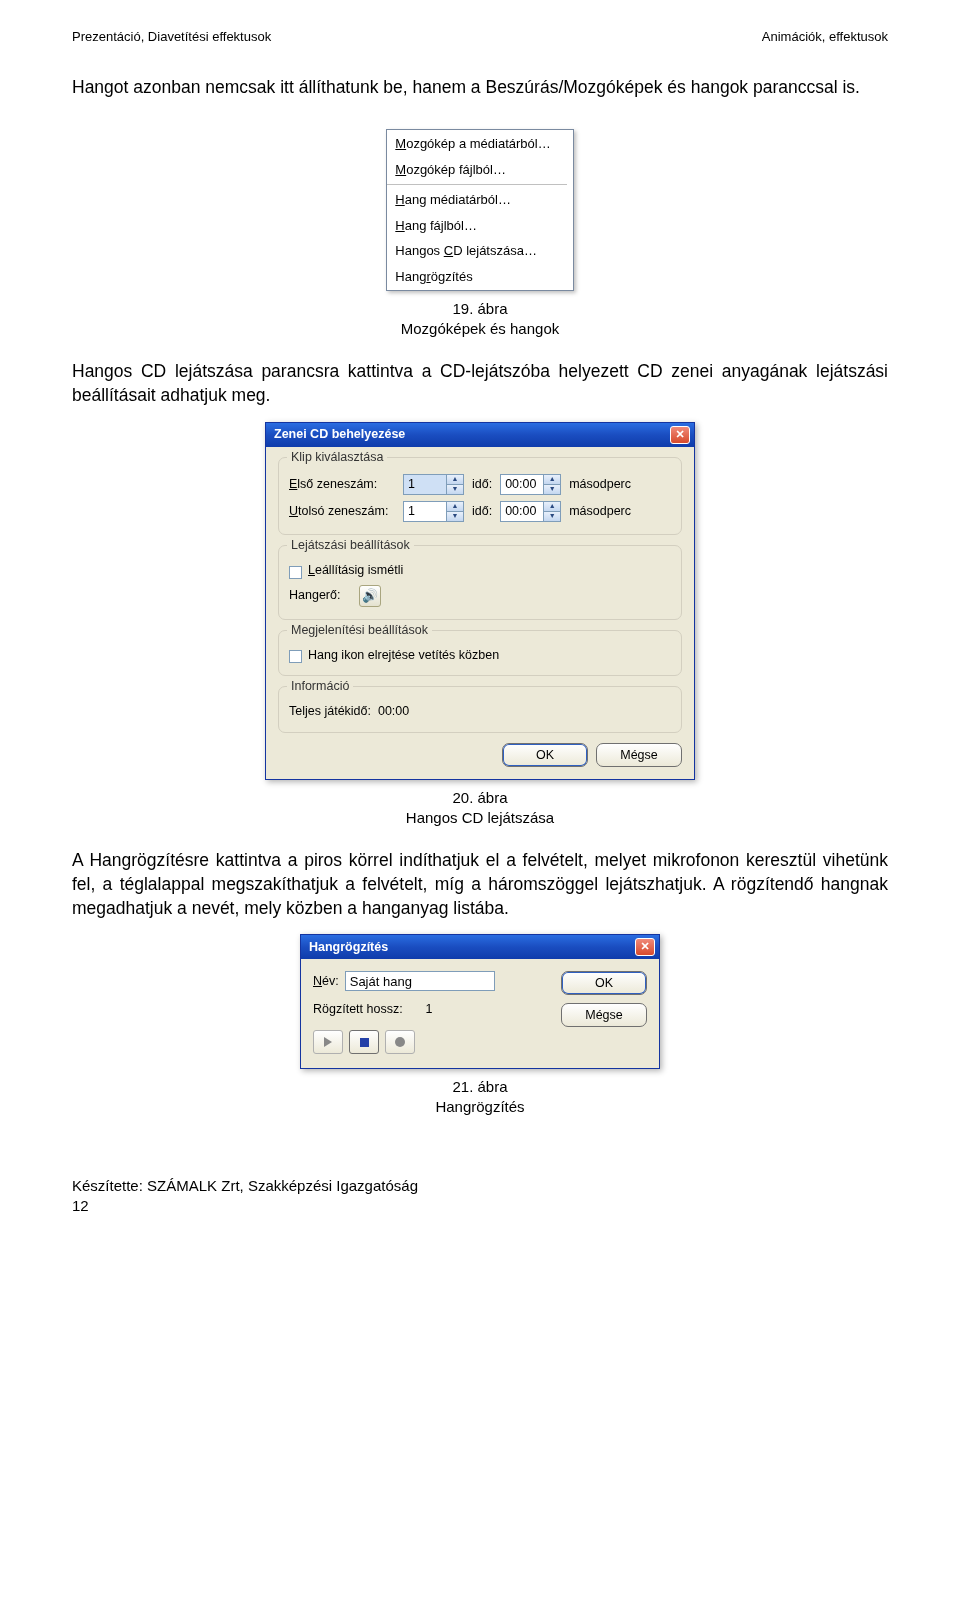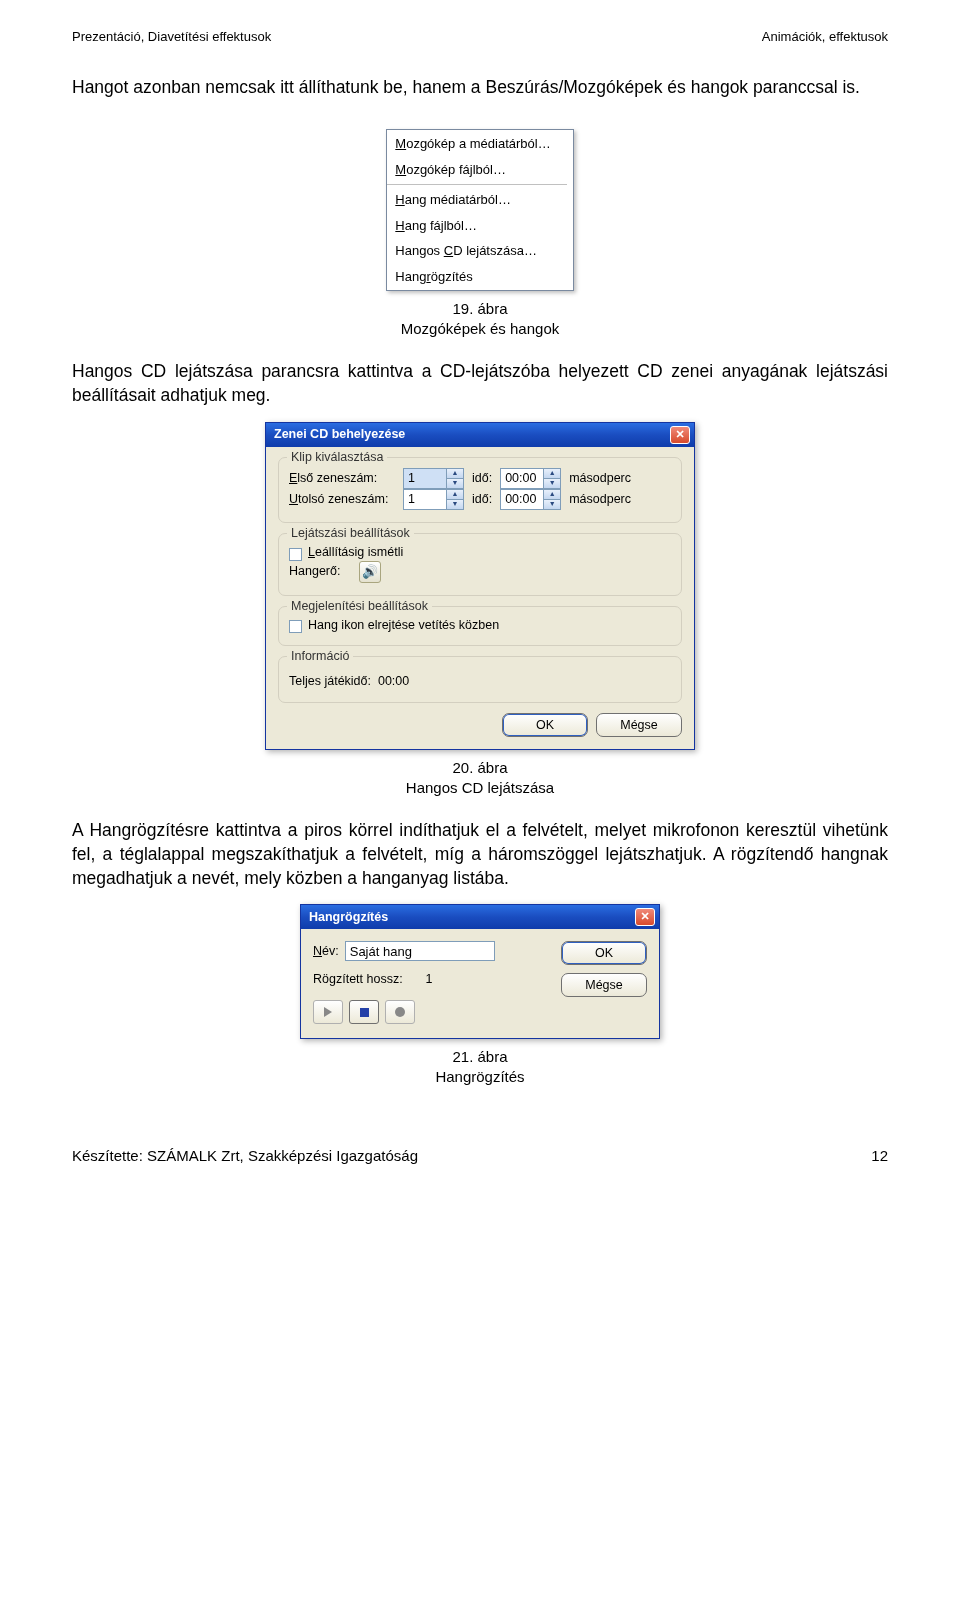--- a/index.html
+++ b/index.html
@@ -17,23 +17,23 @@
     display: flex;
     justify-content: space-between;
     font-size: 13px;
     margin-bottom: 30px;
   }
   .body-para { margin-bottom: 14px; text-align: justify; }
   .figure-wrap { text-align: center; margin: 14px 0 8px 0; }
   .caption { text-align: center; font-size: 15px; margin-bottom: 22px; line-height: 1.3; }
   .footer-row {
     display: flex;
-    justify-content: space-between;
     font-size: 15px;
     margin-top: 60px;
+    flex-direction: column;
   }
 
   
   .menu-box {
     display: inline-block;
     border: 1px solid #7a8aa0;
     background: #fff;
     text-align: left;
     font-family: Tahoma, Arial, sans-serif;
     font-size: 13px;
@@ -95,21 +95,21 @@
     margin-bottom: 10px;
     position: relative;
   }
   .fieldset-legend {
     position: absolute;
     top: -9px; left: 8px;
     background: #ece9d8;
     padding: 0 4px;
     color: #333;
   }
-  .row { display: flex; align-items: center; gap: 8px; }
+  .row { display: flex; align-items: center; gap: 8px; margin-top: 6px; }
   .row:first-child { margin-top: 0; }
   .lbl { min-width: 106px; }
   .lbl .ul { text-decoration: underline; }
   .spinner {
     display: flex;
     align-items: stretch;
     border: 1px solid #7f9db9;
     background: #fff;
     height: 21px;
   }

